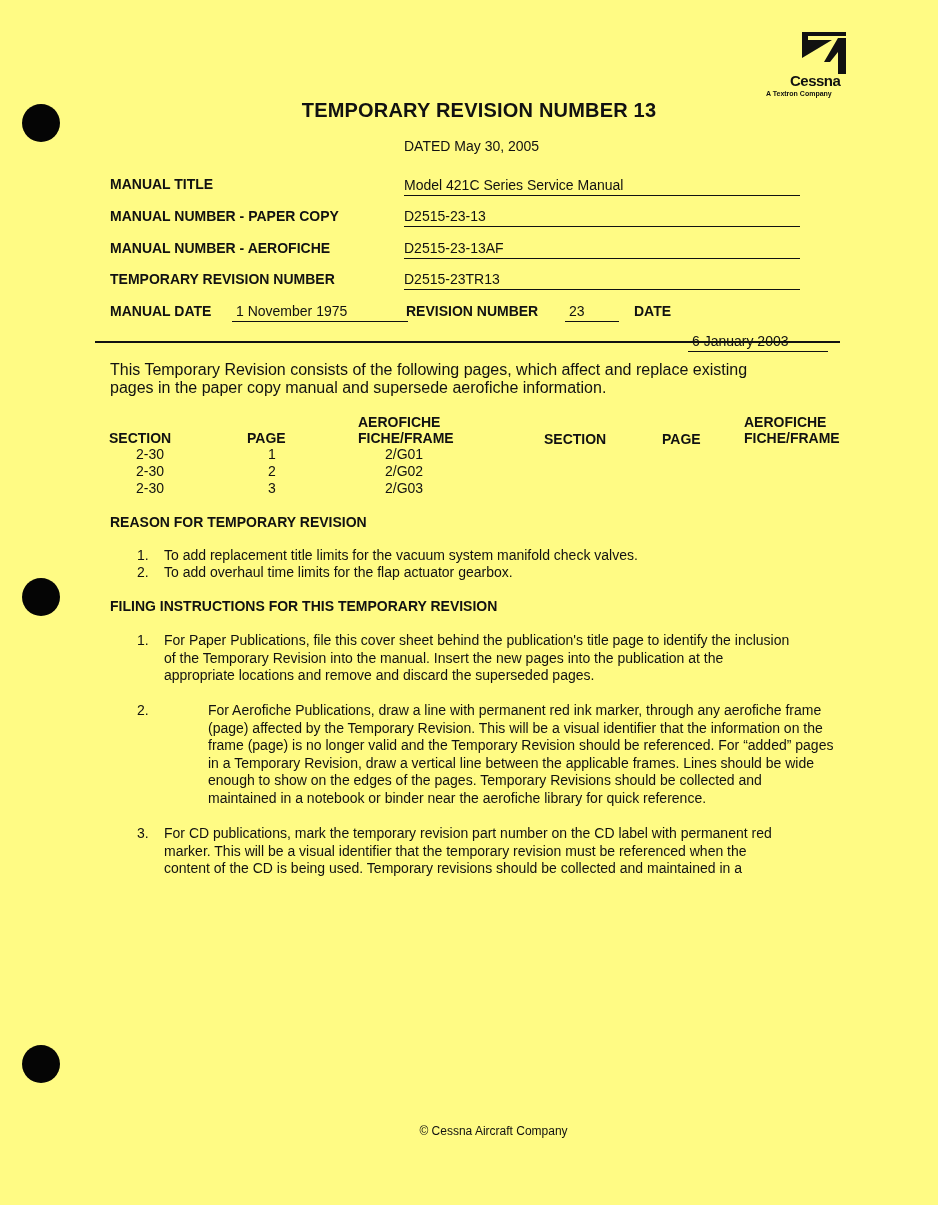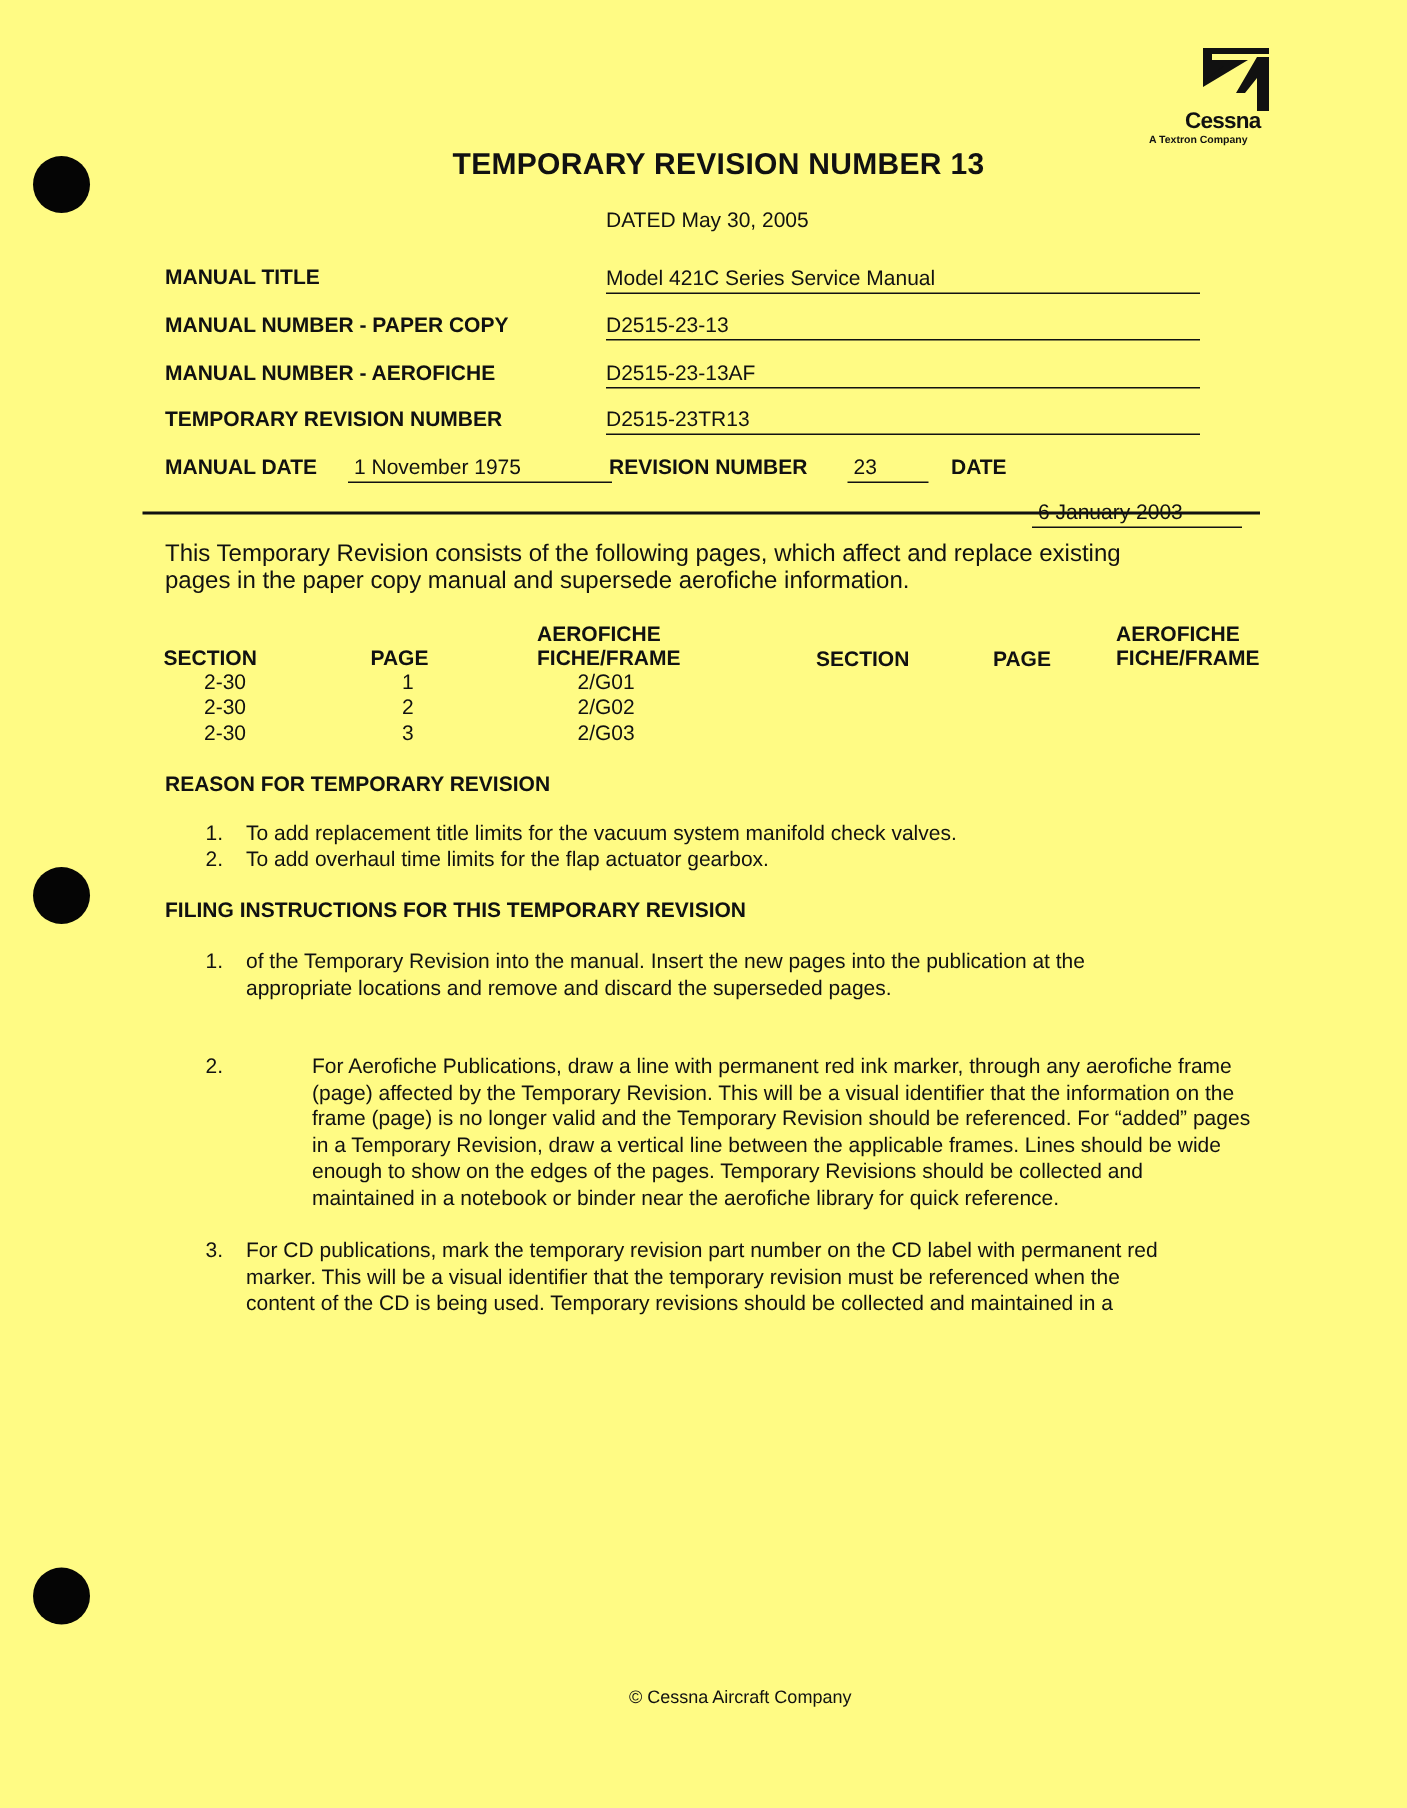--- a/index.html
+++ b/index.html
@@ -117,20 +117,21 @@
 <div class="li" style="left:137px; top:564px; width:700px;">
   <span class="num">2.</span>
   <span class="txt">To add overhaul time limits for the flap actuator gearbox.</span>
 </div>
 
 <div class="abs h2" style="top:598px;">FILING INSTRUCTIONS FOR THIS TEMPORARY REVISION</div>
 
 <div class="li" style="left:137px; top:632px; width:730px;">
   <span class="num">1.</span>
   <div class="txt" style="white-space:nowrap;">
+    <div>For Paper Publications, file this cover sheet behind the publication's title page to identify the inclusion</div>
     <div>of the Temporary Revision into the manual. Insert the new pages into the publication at the</div>
     <div>appropriate locations and remove and discard the superseded pages.</div>
   </div>
 </div>
 
 <div class="li" style="left:137px; top:702px; width:730px;">
   <span class="num">2.</span>
   <div class="txt" style="white-space:nowrap;margin-left:44px;">
     <div>For Aerofiche Publications, draw a line with permanent red ink marker, through any aerofiche frame</div>
     <div>(page) affected by the Temporary Revision. This will be a visual identifier that the information on the</div>

